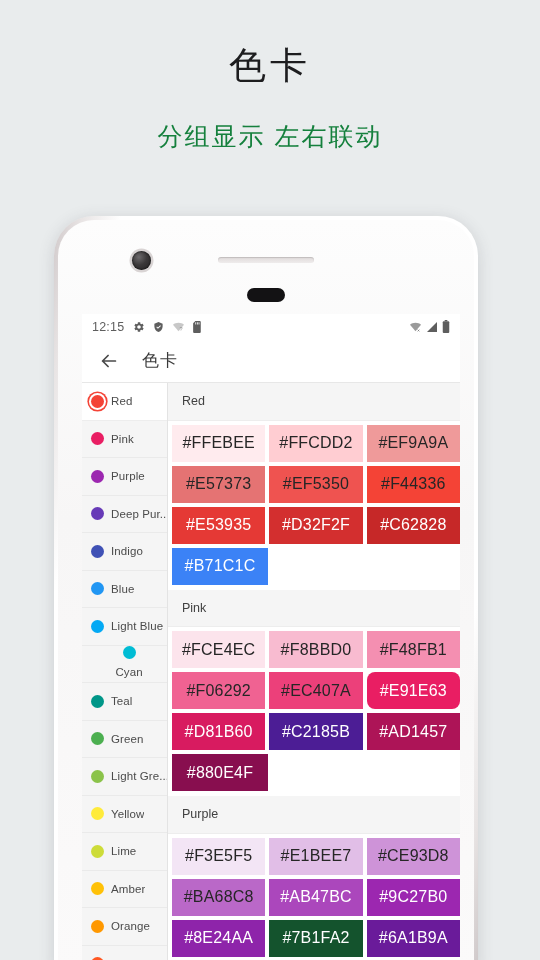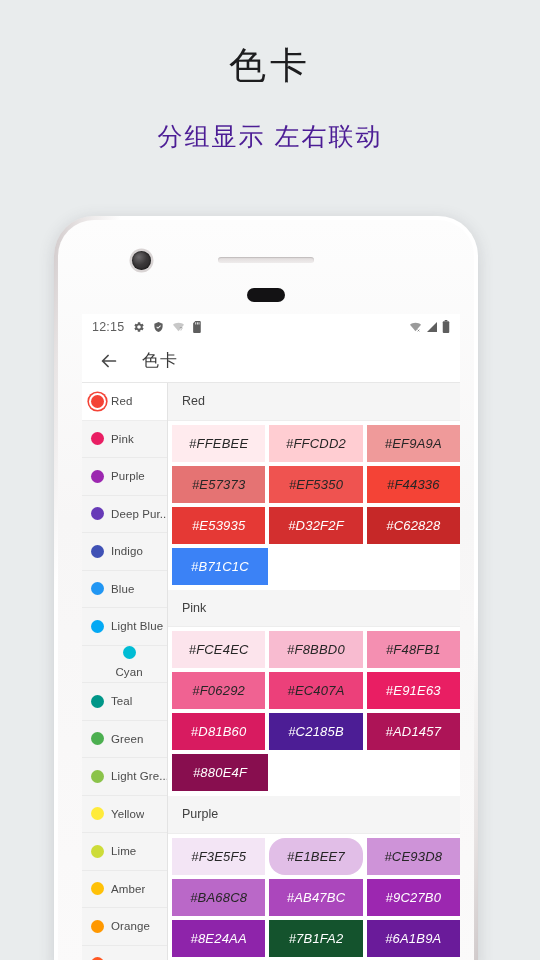--- a/index.html
+++ b/index.html
@@ -11,21 +11,21 @@
     position:relative;
   }
 
   
   .promo{ text-align:center; padding-top:44px; }
   .promo-title{
     font-size:37px; color:#1d1d1f; letter-spacing:4px;
     font-weight:400; line-height:1.2;
   }
   .promo-sub{
-    margin-top:32px; font-size:25px; color:#4c1d95;
+    margin-top:32px; font-size:25px; color:#15803d;
     letter-spacing:2px; font-weight:400;
   }
 
   
   .device{
     position:absolute; left:54px; top:216px;
     width:424px; height:760px;
     border-radius:40px 40px 14px 14px;
     background:
       linear-gradient(100deg,#cfc8c9 0%, #e8e4e4 5%, #ffffff 12%,
@@ -117,21 +117,21 @@
   .panel{ flex:1; background:#ffffff; overflow:hidden; position:relative; }
   .group-head{
     height:37.5px; background:#f5f5f5; display:flex; align-items:center;
     padding-left:14px; font-size:12.5px; color:#414141;
     border-bottom:1px solid #ededed;
   }
   .sw-row{ display:flex; gap:4px; padding:4px 0 0 4px; }
   .swatch{
     width:96px; height:37px; display:flex;
     align-items:center; justify-content:center;
-    font-size:13px; letter-spacing:.2px;font-style:italic;
+    font-size:16px; letter-spacing:.2px;
   }
   .swatch.dark-text{ color:#262626; }
   .swatch.light-text{ color:#ffffff; }
   .sw-pad{ height:5px; }
 </style>
 </head>
 <body>
 
 <div class="promo">
   <div class="promo-title">色卡</div>
@@ -300,35 +300,35 @@
             <div class="sw-pad"></div>
             <div class="group-head">Pink</div>
             <div class="sw-row">
               <div class="swatch dark-text" style="background: rgb(252, 228, 236);">#FCE4EC</div>
               <div class="swatch dark-text" style="background: rgb(248, 187, 208);">#F8BBD0</div>
               <div class="swatch dark-text" style="background: rgb(244, 143, 177);">#F48FB1</div>
             </div>
             <div class="sw-row">
               <div class="swatch dark-text" style="background: rgb(240, 98, 146);">#F06292</div>
               <div class="swatch dark-text" style="background: rgb(236, 64, 122);">#EC407A</div>
-              <div class="swatch light-text" style="background: rgb(233, 30, 99);">#E91E63</div>
+              <div class="swatch light-text" style="background: rgb(233, 30, 99); border-radius: 8px;">#E91E63</div>
             </div>
             <div class="sw-row">
               <div class="swatch light-text" style="background: rgb(216, 27, 96);">#D81B60</div>
               <div class="swatch light-text" style="background: #4c1d95;">#C2185B</div>
               <div class="swatch light-text" style="background: rgb(173, 20, 87);">#AD1457</div>
             </div>
             <div class="sw-row">
               <div class="swatch light-text" style="background: rgb(136, 14, 79);">#880E4F</div>
             </div>
             <div class="sw-pad"></div>
             <div class="group-head">Purple</div>
             <div class="sw-row">
               <div class="swatch dark-text" style="background: rgb(243, 229, 245);">#F3E5F5</div>
-              <div class="swatch dark-text" style="background: rgb(225, 190, 231); border-radius: 16px;">#E1BEE7</div>
+              <div class="swatch dark-text" style="background: rgb(225, 190, 231);">#E1BEE7</div>
               <div class="swatch dark-text" style="background: rgb(206, 147, 216);">#CE93D8</div>
             </div>
             <div class="sw-row">
               <div class="swatch dark-text" style="background: rgb(186, 104, 200);">#BA68C8</div>
               <div class="swatch light-text" style="background: rgb(171, 71, 188);">#AB47BC</div>
               <div class="swatch light-text" style="background: rgb(156, 39, 176);">#9C27B0</div>
             </div>
             <div class="sw-row">
               <div class="swatch light-text" style="background: rgb(142, 36, 170);">#8E24AA</div>
               <div class="swatch light-text" style="background: #14532d;">#7B1FA2</div>

